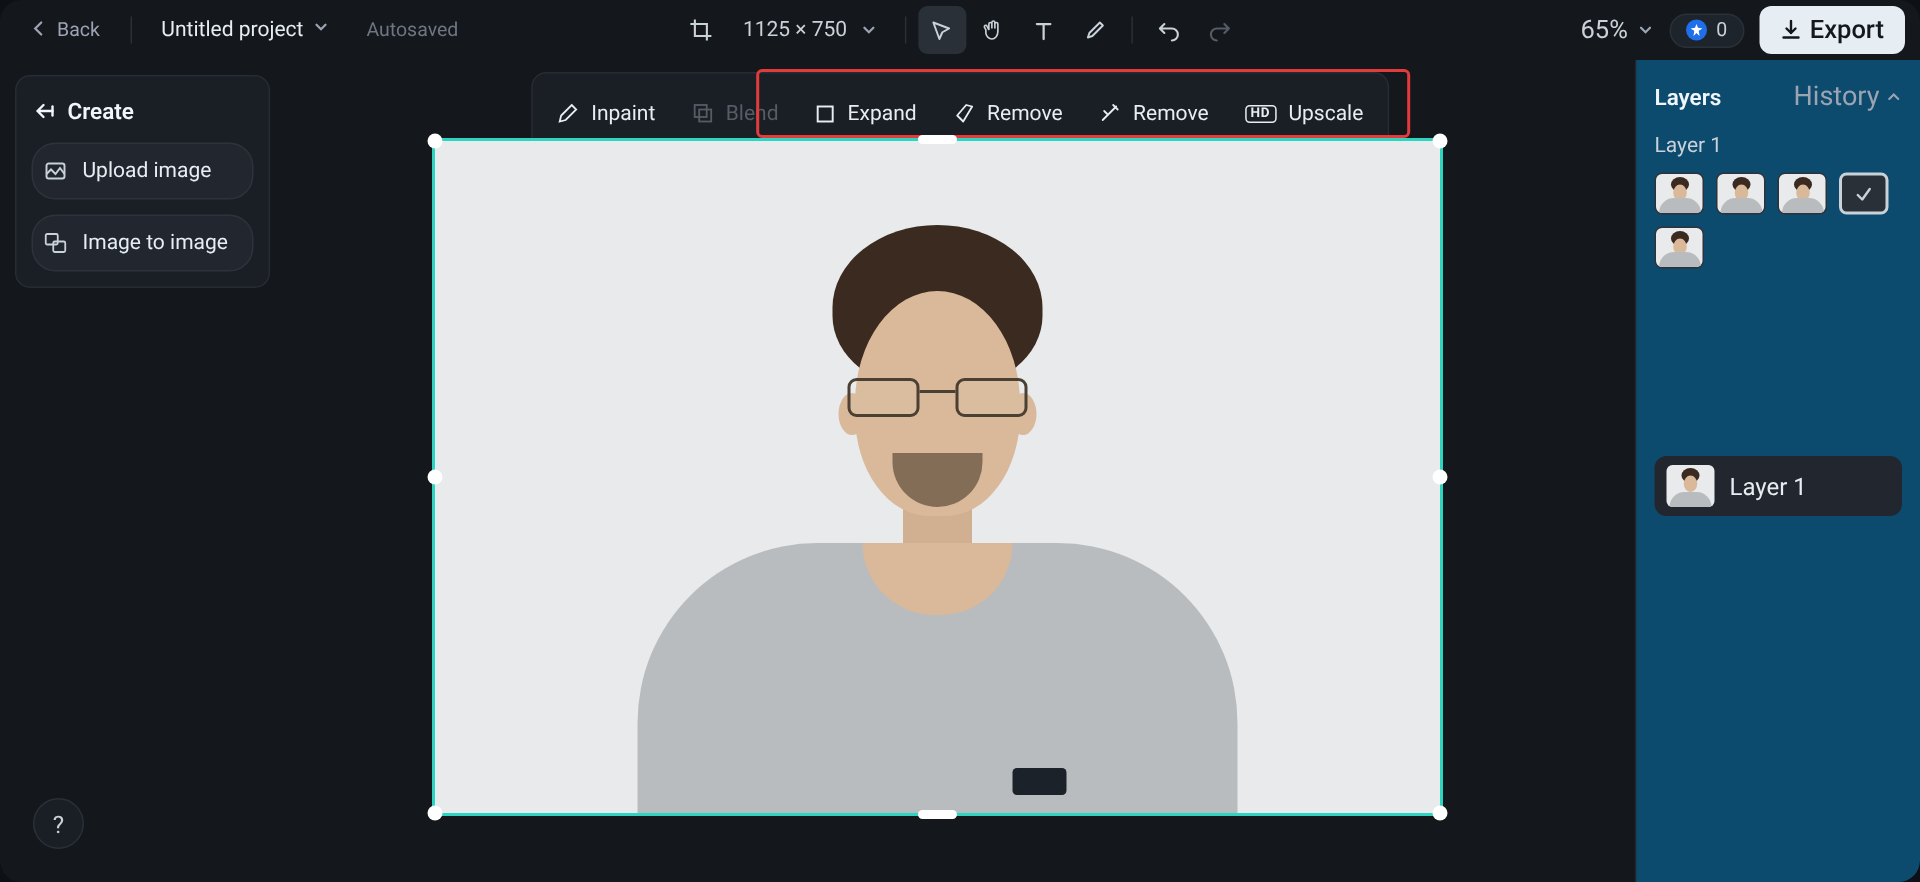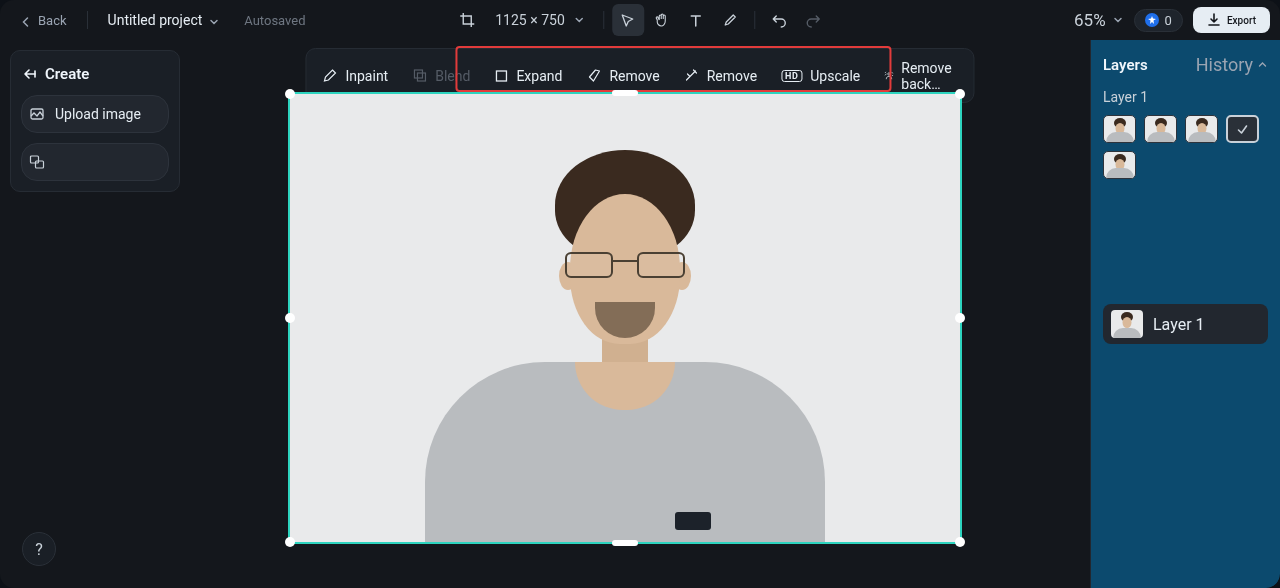--- a/index.html
+++ b/index.html
@@ -1,34 +1,34 @@
 <!DOCTYPE html>
 <html><head>
 <meta charset="utf-8">
 <style>
   * { box-sizing: border-box; margin: 0; padding: 0; }
   html, body { width: 1280px; height: 588px; background: #0d1117; font-family: -apple-system, BlinkMacSystemFont, "Segoe UI", Roboto, sans-serif; color: #e6edf3; overflow: hidden; }
   body { background: #14171c; border-radius: 14px; position: relative; }
 
   .topbar { display:flex; align-items:center; height:40px; padding:0 10px; gap:4px; }
-  .btn-ghost { display:inline-flex; align-items:flex-end; gap:6px; padding:4px 10px; border-radius:6px; color:#9aa4b2; font-size:13px; cursor:pointer; }
+  .btn-ghost { display:inline-flex; align-items:flex-start; gap:6px; padding:4px 10px; border-radius:6px; color:#9aa4b2; font-size:13px; cursor:pointer; }
   .vsep { width:1px; height:18px; background:#2a3038; margin:0 6px; }
   .proj-title { color:#e6edf3; font-size:14px; }
   .autosaved { color:#6e7681; font-size:13px; margin-left:10px; }
   .center-tools { position:absolute; left:50%; transform:translateX(-50%); display:flex; align-items:center; gap:2px; }
   .dims { color:#c9d1d9; font-size:14px; padding:4px 10px; display:inline-flex; align-items:center; gap:8px; }
   .tool-icon { width:32px; height:32px; display:inline-flex; align-items:center; justify-content:center; border-radius:6px; color:#c9d1d9; cursor:pointer; }
   .tool-icon.active { background:#2a3038; }
   .tool-icon.disabled { color:#555c66; }
   .right-group { margin-left:auto; display:flex; align-items:center; gap:10px; }
   .zoom { color:#c9d1d9; font-size:17px; display:inline-flex; align-items:center; gap:6px; }
   .credit-pill { display:inline-flex; align-items:center; gap:6px; background:#1e242c; border:1px solid #2a3038; border-radius:999px; padding:3px 10px; font-size:13px; color:#c9d1d9; }
   .credit-pill .dot { width:14px; height:14px; border-radius:50%; background:#1f6feb; display:inline-flex; align-items:center; justify-content:center; }
   .credit-pill .dot svg { width:8px; height:8px; }
-  .export-btn { display:inline-flex; align-items:center; gap:6px; background:#e6edf3; color:#14171c; font-weight:500; font-size:10px; padding:6px 14px; border-radius:8px; cursor:pointer; }
+  .export-btn { display:inline-flex; align-items:center; gap:6px; background:#e6edf3; color:#14171c; font-weight:500; font-size:17px; padding:6px 14px; border-radius:8px; cursor:pointer; }
 
   .workspace { position:absolute; top:40px; bottom:0; left:0; right:0; display:flex; }
 
   .left-panel { width:190px; padding:10px; }
   .create-card { background:#1a1f26; border:1px solid #262c34; border-radius:10px; padding:12px 10px 10px; }
   .create-header { display:flex; align-items:center; gap:8px; color:#f0f6fc; font-weight:600; font-size:15px; margin:2px 2px 12px; }
   .action-btn { display:flex; align-items:center; gap:10px; background:#22272f; border:1px solid #2d333c; border-radius:16px; padding:10px 7px; color:#e6edf3; font-size:14px; margin-bottom:10px; cursor:pointer; }
   .action-btn:last-child { margin-bottom:0; }
 
   .canvas-area { flex:1; position:relative; }
@@ -188,20 +188,21 @@
             <rect x="2" y="3" width="12" height="10" rx="1.5" stroke="#c9d1d9" stroke-width="1.3" fill="none"></rect>
             <path d="M2 10l3-3 3 3 3-4 3 4" stroke="#c9d1d9" stroke-width="1.3" fill="none"></path>
           </svg>
         <span>Upload image</span>
       </div>
       <div class="action-btn">
         <svg width="16" height="16" viewBox="0 0 16 16">
             <rect x="1.5" y="2" width="8" height="7" rx="1" stroke="#c9d1d9" stroke-width="1.2" fill="none"></rect>
             <rect x="6.5" y="7" width="8" height="7" rx="1" stroke="#c9d1d9" stroke-width="1.2" fill="none"></rect>
           </svg>
+        <span>Image to image</span>
       </div>
     </div>
   </div>
 
   <div class="canvas-area">
     <div class="ai-toolbar">
       <div class="ai-item">
         <svg width="15" height="15" viewBox="0 0 15 15">
             <path d="M10 2l3 3-7 7-4 1 1-4 7-7z" stroke="currentColor" stroke-width="1.2" fill="none"></path>
           </svg>
@@ -228,27 +229,20 @@
       </div>
       <div class="ai-item">
         <svg width="15" height="15" viewBox="0 0 15 15">
             <path d="M3 12l9-9M10 2l3 3M4 6l2 2" stroke="currentColor" stroke-width="1.2" fill="none" stroke-linecap="round"></path>
           </svg>
         <span>Remove</span>
       </div>
       <div class="ai-item">
         <span style="border:1.3px solid currentColor;border-radius:3px;padding:0 3px;font-size:9px;font-weight:700;letter-spacing:.5px">HD</span>
         <span>Upscale</span>
-      </div>
-      <div class="ai-item">
-        <svg width="15" height="15" viewBox="0 0 15 15">
-            <circle cx="7.5" cy="5" r="2" stroke="currentColor" stroke-width="1.2" fill="none"></circle>
-            <path d="M3 13c0-3 2-4 4.5-4s4.5 1 4.5 4M1 7l2-2M12 2l2 2M2 2l-1 1M13 8l1-1" stroke="currentColor" stroke-width="1.2" fill="none" stroke-linecap="round"></path>
-          </svg>
-        <span>Remove back…</span>
       </div>
       <div class="ai-highlight" style="left:149px; top:-3px; width:436px; height:46px;"></div>
     </div>
 
     <div class="image-frame" style="left:98px; top:52px; width:674px; height:452px;">
       <div class="portrait">
         <div class="shirt"></div>
         <div class="neck"></div>
         <div class="collar"></div>
         <div class="ear l"></div>

